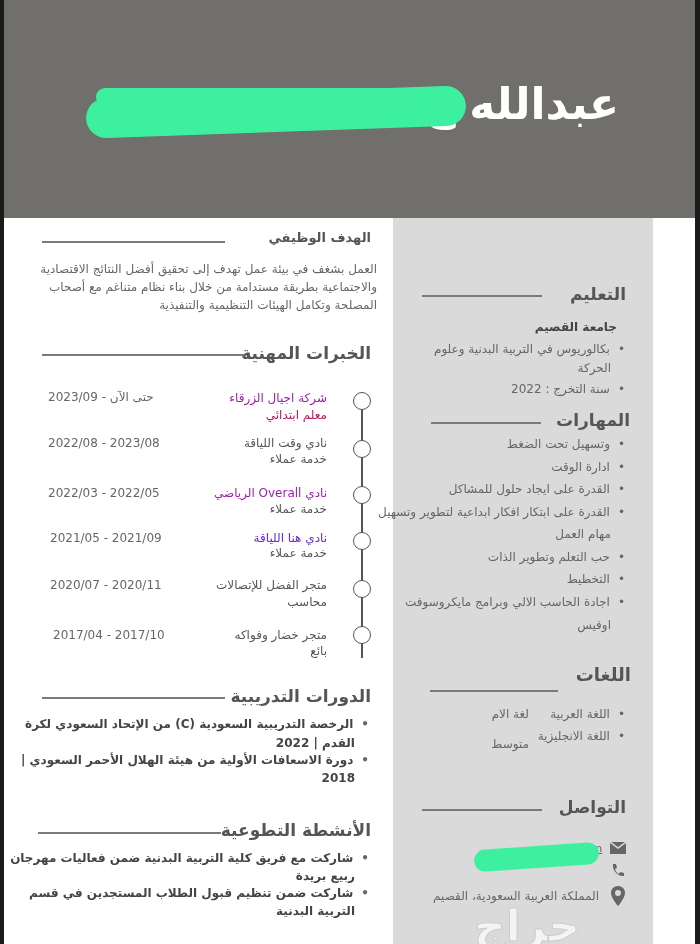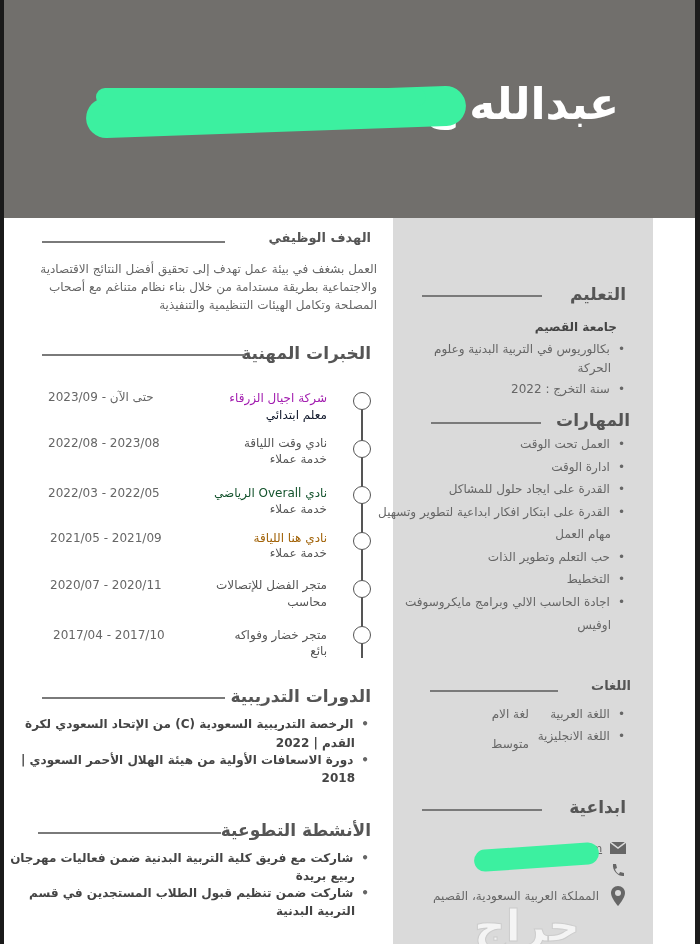--- a/index.html
+++ b/index.html
@@ -42,32 +42,32 @@
 
   <div class="vline" style="left:357px; top:400px; height:258px;"></div>
   <div class="node" style="left:349px; top:392px;"></div>
   <div class="node" style="left:349px; top:440px;"></div>
   <div class="node" style="left:349px; top:486px;"></div>
   <div class="node" style="left:349px; top:532px;"></div>
   <div class="node" style="left:349px; top:580px;"></div>
   <div class="node" style="left:349px; top:626px;"></div>
 
   <div class="txt" style="right:368px; top:391px; color:#a21caf;">شركة اجيال الزرقاء</div>
-  <div class="txt" style="right:368px; top:408px; color:#0f172a;">معلم ابتدائي</div>
+  <div class="txt" style="right:368px; top:408px; color:#be185d;">معلم ابتدائي</div>
   <div class="date" style="left:44px; top:390px; direction:rtl;">حتى الآن - 2023/09</div>
 
   <div class="txt" style="right:368px; top:436px; color:#555;">نادي وقت اللياقة</div>
   <div class="txt" style="right:368px; top:452px; color:#555;">خدمة عملاء</div>
   <div class="date" style="left:44px; top:436px;">2022/08 - 2023/08</div>
 
-  <div class="txt" style="right:368px; top:486px; color:#14532d;">نادي Overall الرياضي</div>
+  <div class="txt" style="right:368px; top:486px; color:#a21caf;">نادي Overall الرياضي</div>
   <div class="txt" style="right:368px; top:502px; color:#555;">خدمة عملاء</div>
   <div class="date" style="left:44px; top:486px;">2022/03 - 2022/05</div>
 
-  <div class="txt" style="right:368px; top:531px; color:#a16207;">نادي هنا اللياقة</div>
+  <div class="txt" style="right:368px; top:531px; color:#6d28d9;">نادي هنا اللياقة</div>
   <div class="txt" style="right:368px; top:546px; color:#555;">خدمة عملاء</div>
   <div class="date" style="left:46px; top:531px;">2021/05 - 2021/09</div>
 
   <div class="txt" style="right:368px; top:578px; color:#555;">متجر الفضل للإتصالات</div>
   <div class="txt" style="right:368px; top:595px; color:#555;">محاسب</div>
   <div class="date" style="left:46px; top:578px;">2020/07 - 2020/11</div>
 
   <div class="txt" style="right:368px; top:628px; color:#555;">متجر خضار وفواكه</div>
   <div class="txt" style="right:368px; top:644px; color:#555;">بائع</div>
   <div class="date" style="left:49px; top:628px;">2017/04 - 2017/10</div>
@@ -90,38 +90,38 @@
 
   <div class="sec-title" style="right:69px; top:284px; font-size:17px;">التعليم</div>
   <div class="rule" style="left:418px; top:295px; width:120px;"></div>
   <div class="txt dark" style="right:78px; top:320px; font-size:12px;">جامعة القصيم</div>
   <div class="txt bul" style="right:70px; top:342px;">بكالوريوس في التربية البدنية وعلوم</div>
   <div class="txt" style="right:84px; top:361px;">الحركة</div>
   <div class="txt bul" style="right:70px; top:382px;">سنة التخرج : 2022</div>
 
   <div class="sec-title" style="right:65px; top:410px; font-size:17px;">المهارات</div>
   <div class="rule" style="left:427px; top:422px; width:110px;"></div>
-  <div class="txt bul" style="right:70px; top:437px;">العمل تحت الوقت</div>
+  <div class="txt bul" style="right:70px; top:437px;">وتسهيل تحت الضغط</div>
   <div class="txt bul" style="right:70px; top:460px;">ادارة الوقت</div>
   <div class="txt bul" style="right:70px; top:482px;">القدرة على ايجاد حلول للمشاكل</div>
   <div class="txt bul" style="right:70px; top:505px;">القدرة على ابتكار افكار ابداعية لتطوير وتسهيل</div>
   <div class="txt" style="right:84px; top:527px;">مهام العمل</div>
   <div class="txt bul" style="right:70px; top:550px;">حب التعلم وتطوير الذات</div>
   <div class="txt bul" style="right:70px; top:572px;">التخطيط</div>
   <div class="txt bul" style="right:70px; top:595px;">اجادة الحاسب الالي وبرامج مايكروسوفت</div>
   <div class="txt" style="right:84px; top:618px;">اوفيس</div>
 
-  <div class="sec-title" style="right:64px; top:678px; font-size:13px;">اللغات</div>
+  <div class="sec-title" style="right:64px; top:664px; font-size:18px;">اللغات</div>
   <div class="rule" style="left:426px; top:690px; width:128px;"></div>
   <div class="txt bul" style="right:70px; top:707px;">اللغة العربية</div>
   <div class="txt" style="right:166px; top:707px;">لغة الام</div>
   <div class="txt bul" style="right:70px; top:729px;">اللغة الانجليزية</div>
   <div class="txt" style="right:166px; top:729px;margin-top:8px;">متوسط</div>
 
-  <div class="sec-title" style="right:69px; top:797px; font-size:17px;">ابداعية</div>
+  <div class="sec-title" style="right:69px; top:797px; font-size:17px;">التواصل</div>
   <div class="rule" style="left:418px; top:809px; width:120px;"></div>
 
   <div class="ico" style="left:606px; top:841px;">
     <svg width="16" height="12" viewBox="0 0 16 12">
         <rect x="0" y="0" width="16" height="12" fill="#666"></rect>
         <polyline points="0,0 8,6 16,0" fill="none" stroke="#dadada" stroke-width="1.5"></polyline>
       </svg>
   </div>
   <div class="txt" style="left:565px; top:842px; text-decoration:underline; direction:ltr; font-size:11px;">il.com</div>
   <div class="ico" style="left:607px; top:863px;">

